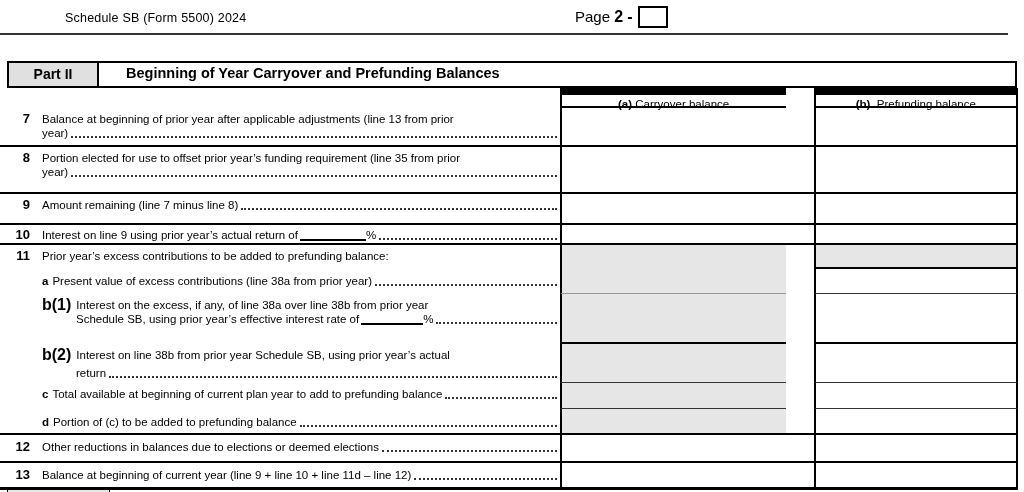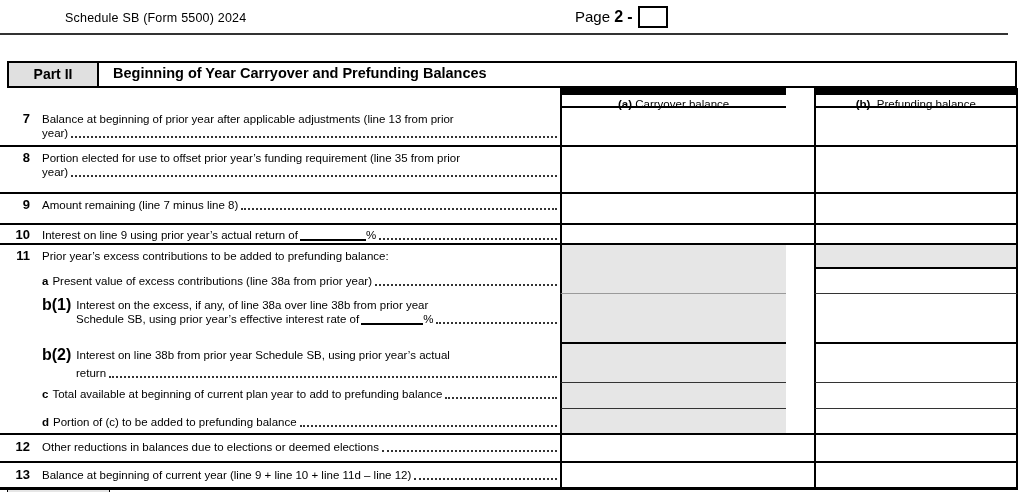--- a/index.html
+++ b/index.html
@@ -9,21 +9,21 @@
   
   .form-title { position:absolute; left:65px; top:11px; font-size:12.5px; letter-spacing:.2px; }
   .page-label { position:absolute; left:575px; top:6px; font-size:15px; }
   .page-label b { font-size:16px; }
   .page-box { display:inline-block; width:30px; height:22px; border:2px solid #000; background:#fff; vertical-align:-6px; margin-left:5px; }
   .hr1 { position:absolute; top:33px; left:0; width:1008px; border-top:2px solid #333; }
 
   
   .part-bar { position:absolute; left:7px; top:61px; width:1010px; height:27px; border:2px solid #000; display:flex; }
   .part-cell { width:90px; background:#e0e0e0; border-right:2px solid #000; font-weight:bold; font-size:14px; text-align:center; padding-top:3px; }
-  .part-title { flex:1; font-weight:bold; font-size:14.5px; padding:2px 0 0 14px; }
+  .part-title { flex:1; font-weight:bold; font-size:14.5px; padding:2px 0 0 27px; }
 
   
   .tbl { position:absolute; left:0; top:88px; width:1018px; }
   .row { display:flex; width:1018px; }
   .desc { width:575px; display:flex; padding:4px 2px 0 0; font-size:11.5px; line-height:14px; }
   .gut { width:30px; text-align:right; font-weight:bold; font-size:13px; flex:none; }
   .body { flex:1; margin-left:12px; }
   .line { display:flex; }
   .line > span.t { white-space:nowrap; }
   .sub { font-weight:bold; font-size:16px; margin-right:5px; line-height:13px; }

